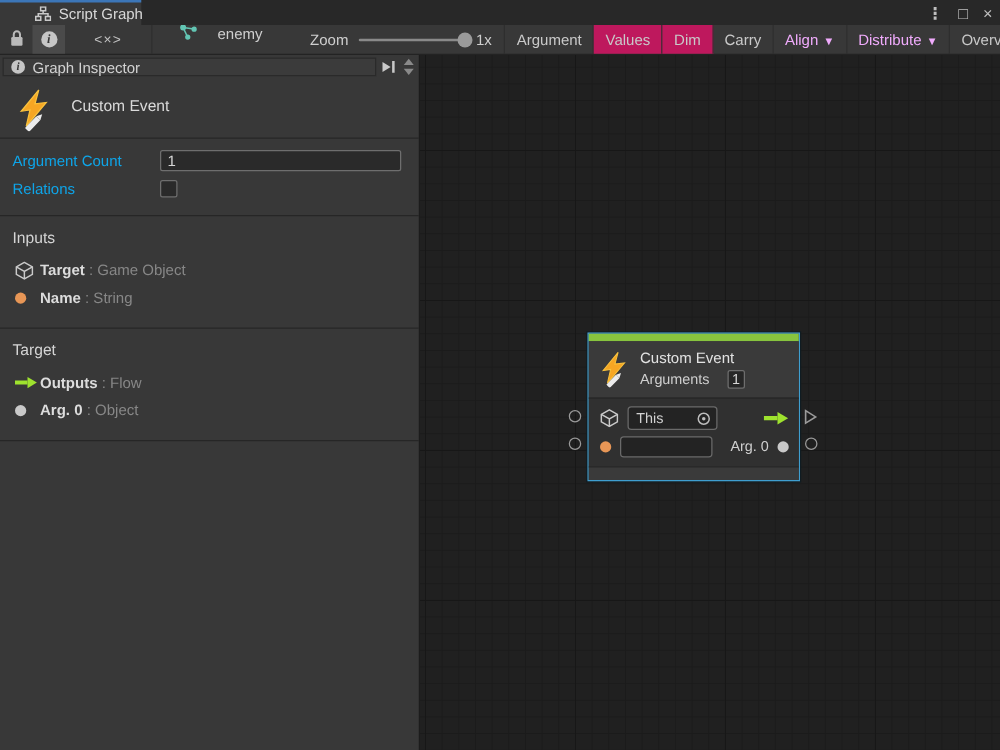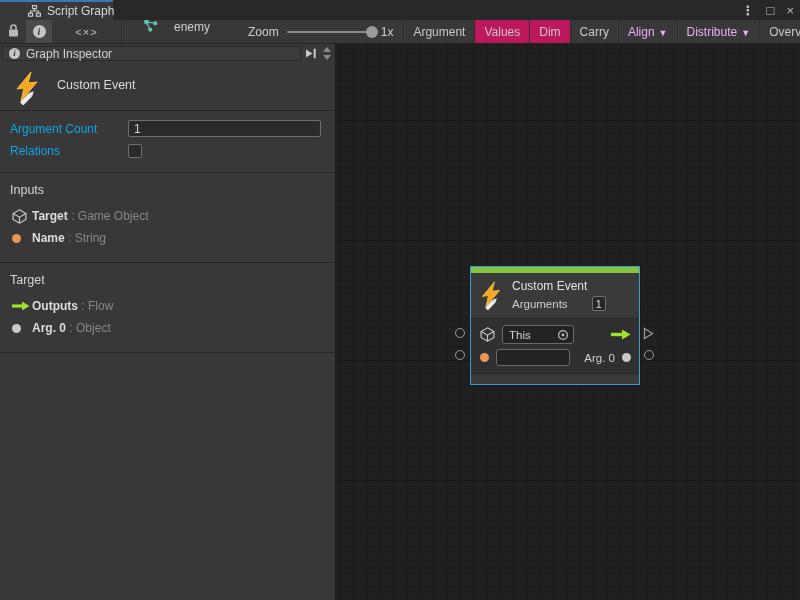--- a/index.html
+++ b/index.html
@@ -103,21 +103,21 @@
   }
 
   
   .node {
     position:absolute; left:134px; top:222px; width:170px;
     border:1px solid #3f9ecf; background:#303030; box-shadow:0 0 0 1px #101c22;
   }
   .node-accent { height:6px; background:#87c43e; }
   .node-header { background:#3a3a3a; padding:6px 8px 7px 9px; display:flex; align-items:center; gap:9px; }
   .node-title { font-size:12px; color:#e2e2e2; margin-bottom:3px; }
-  .args-row { display:flex; align-items:center; gap:24px; color:#cfcfcf; font-size:11.5px; }
+  .args-row { display:flex; align-items:center; gap:14px; color:#cfcfcf; font-size:11.5px; }
   .args-box {
     min-width:14px; height:15px; background:#262626; border:1px solid #6e6e6e; border-radius:2px;
     text-align:center; line-height:14px; padding:0 3px; color:#d6d6d6;
   }
   .node-body { background:#303030; border-top:1px solid #262626; padding:6px 8px 7px 9px; }
   .node-row { display:flex; align-items:center;text-align:center; }
   .node-row + .node-row { margin-top:5px; }
   .this-field {
     width:72px; height:19px; background:#232323; border:1px solid #6a6a6a; border-radius:3px;
     display:flex; align-items:center; justify-content:space-between; padding:0 4px 0 6px;

